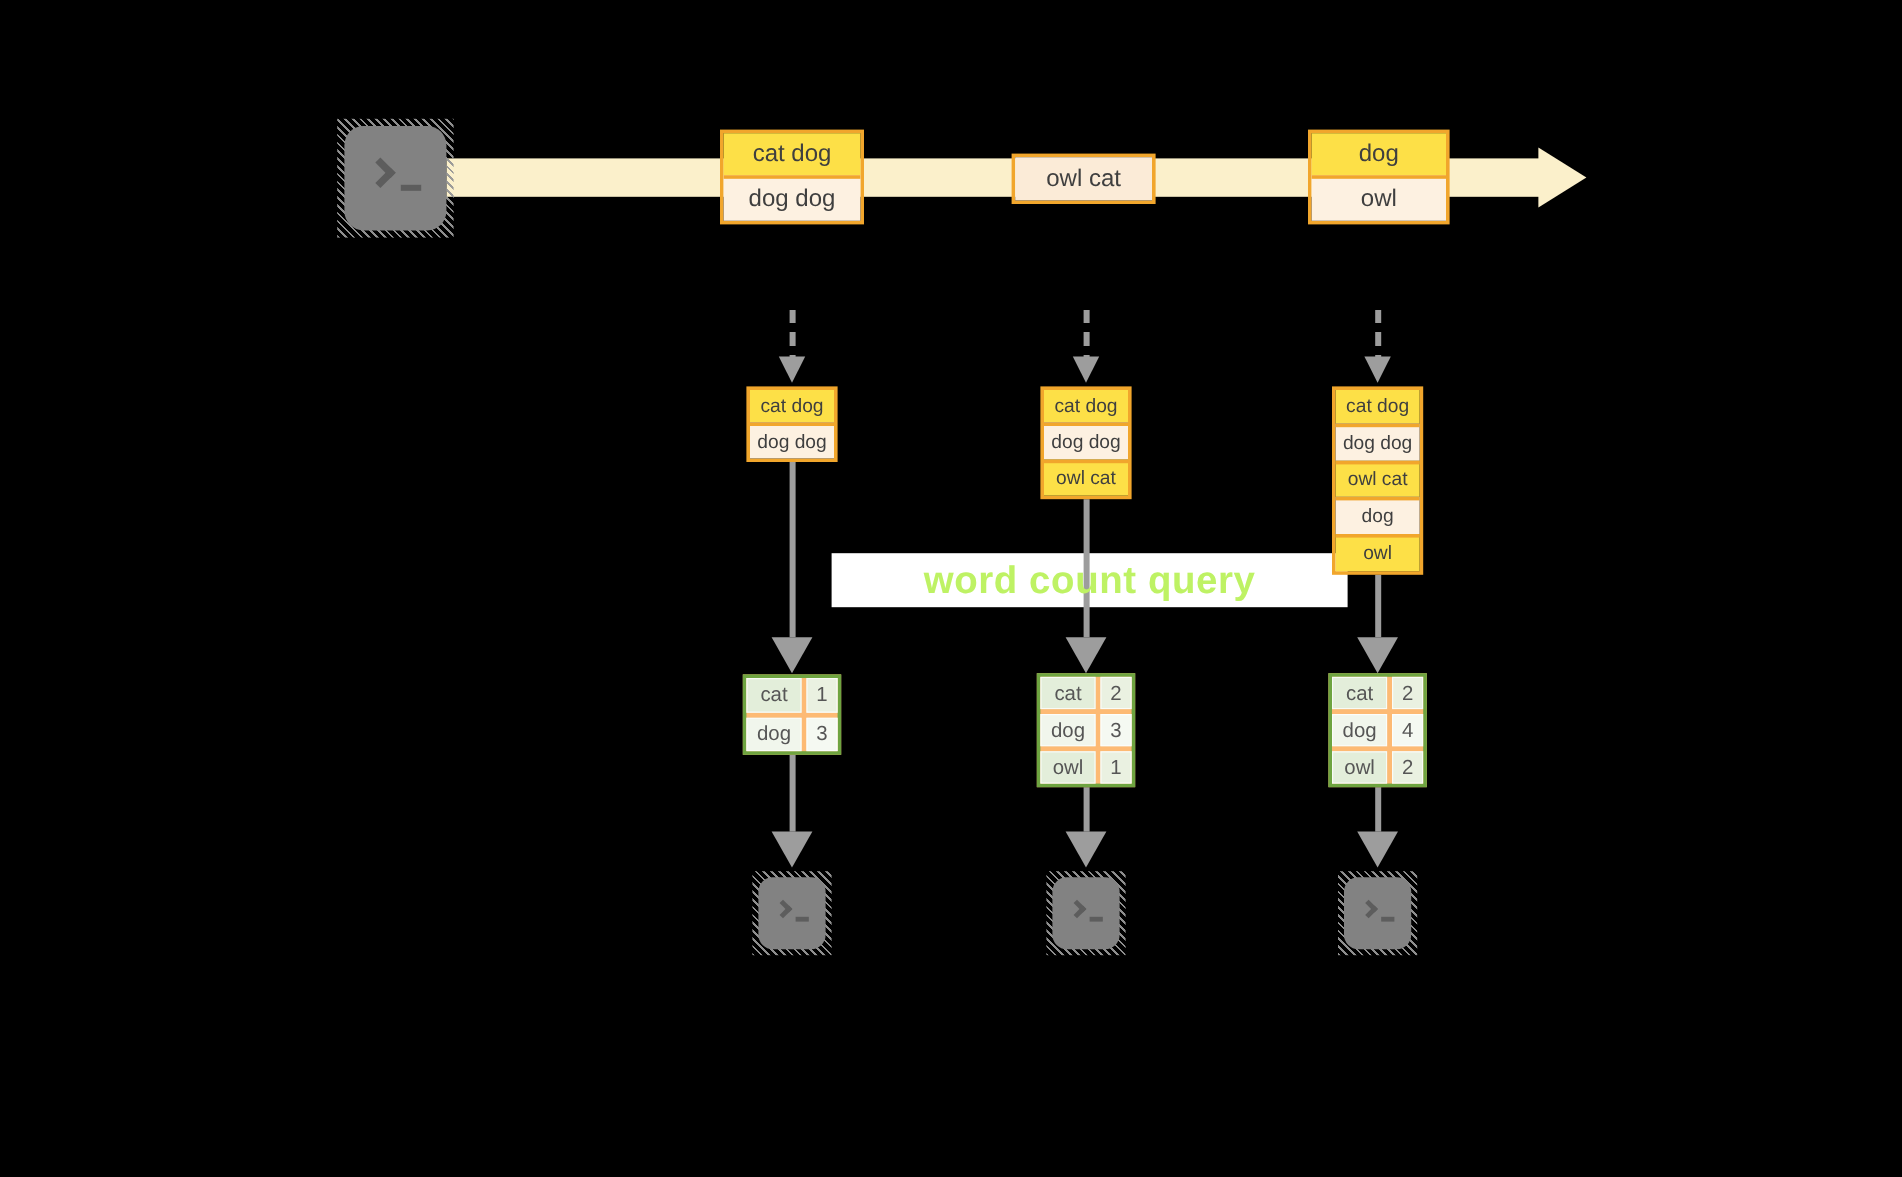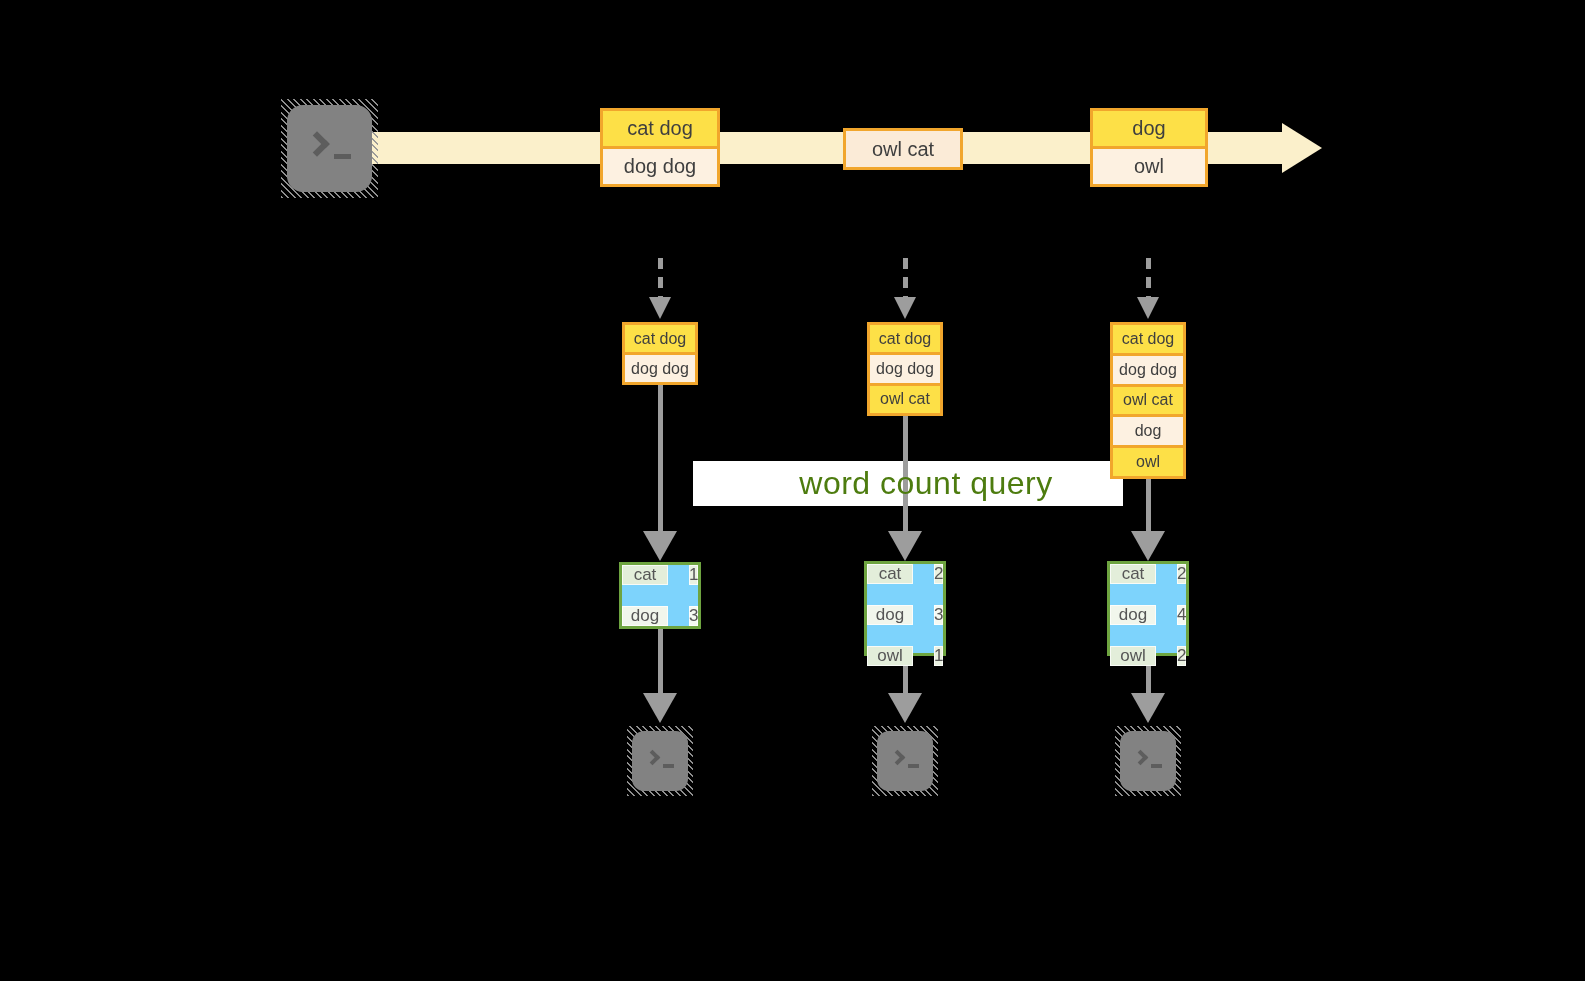--- a/index.html
+++ b/index.html
@@ -25,33 +25,33 @@
 
   
   .dash{width:5px;background:repeating-linear-gradient(to bottom,#9D9D9D 0 11px,transparent 11px 19px);z-index:2;}
   .dash-head{width:0;height:0;border-left:11px solid transparent;border-right:11px solid transparent;
              border-top:22px solid #9D9D9D;z-index:2;}
   .line{width:5px;background:#9D9D9D;z-index:2;}
   .line-head{width:0;height:0;border-left:17px solid transparent;border-right:17px solid transparent;
              border-top:30px solid #9D9D9D;z-index:2;}
 
   
-  .wctable{display:grid;grid-template-columns:46px 1fr;gap:21px;background:#7dd3fc;
+  .wctable{display:grid;grid-template-columns:46px 1fr;gap:4px;background:#fdba74;
            border:3px solid #6EA440;box-sizing:border-box;z-index:4;}
   .wctable .cell{display:flex;align-items:center;justify-content:center;font-size:17px;color:#565656;
                  box-shadow:inset 0 0 0 1px rgba(255,255,255,0.75);}
   .cell.w-dark{background:#E3EEDA;}
   .cell.n-dark{background:#EAF1E1;}
   .cell.w-light{background:#F1F6EC;}
   .cell.n-light{background:#F5F9F2;}
 
   
   .wcq-band{background:#FFFFFF;z-index:1;}
   .wcq-text{display:flex;align-items:center;justify-content:center;z-index:3;
-            font-size:32px;font-weight:400;color:#4d7c0f;letter-spacing:0.5px;padding-left:18px;}
+            font-size:32px;font-weight:700;color:#bef264;letter-spacing:0.5px;}
 
   
   .term{background:repeating-linear-gradient(45deg,rgba(150,150,150,0.95) 0 1.6px,rgba(0,0,0,0) 1.6px 4.6px);
         z-index:4;}
   .term-body{position:absolute;background:#828282;display:flex;align-items:center;justify-content:center;}
   .term-lg .term-body{inset:6px;border-radius:16px;}
   .term-sm .term-body{inset:5px;border-radius:12px;}
   .chev{display:inline-block;border:solid #5D5D5D;border-width:0 6px 6px 0;transform:rotate(-45deg);}
   .chev-lg{width:12px;height:12px;margin-right:8px;margin-top:-10px;}
   .chev-sm{width:7px;height:7px;border-width:0 4px 4px 0;margin-right:5px;margin-top:-8px;}

